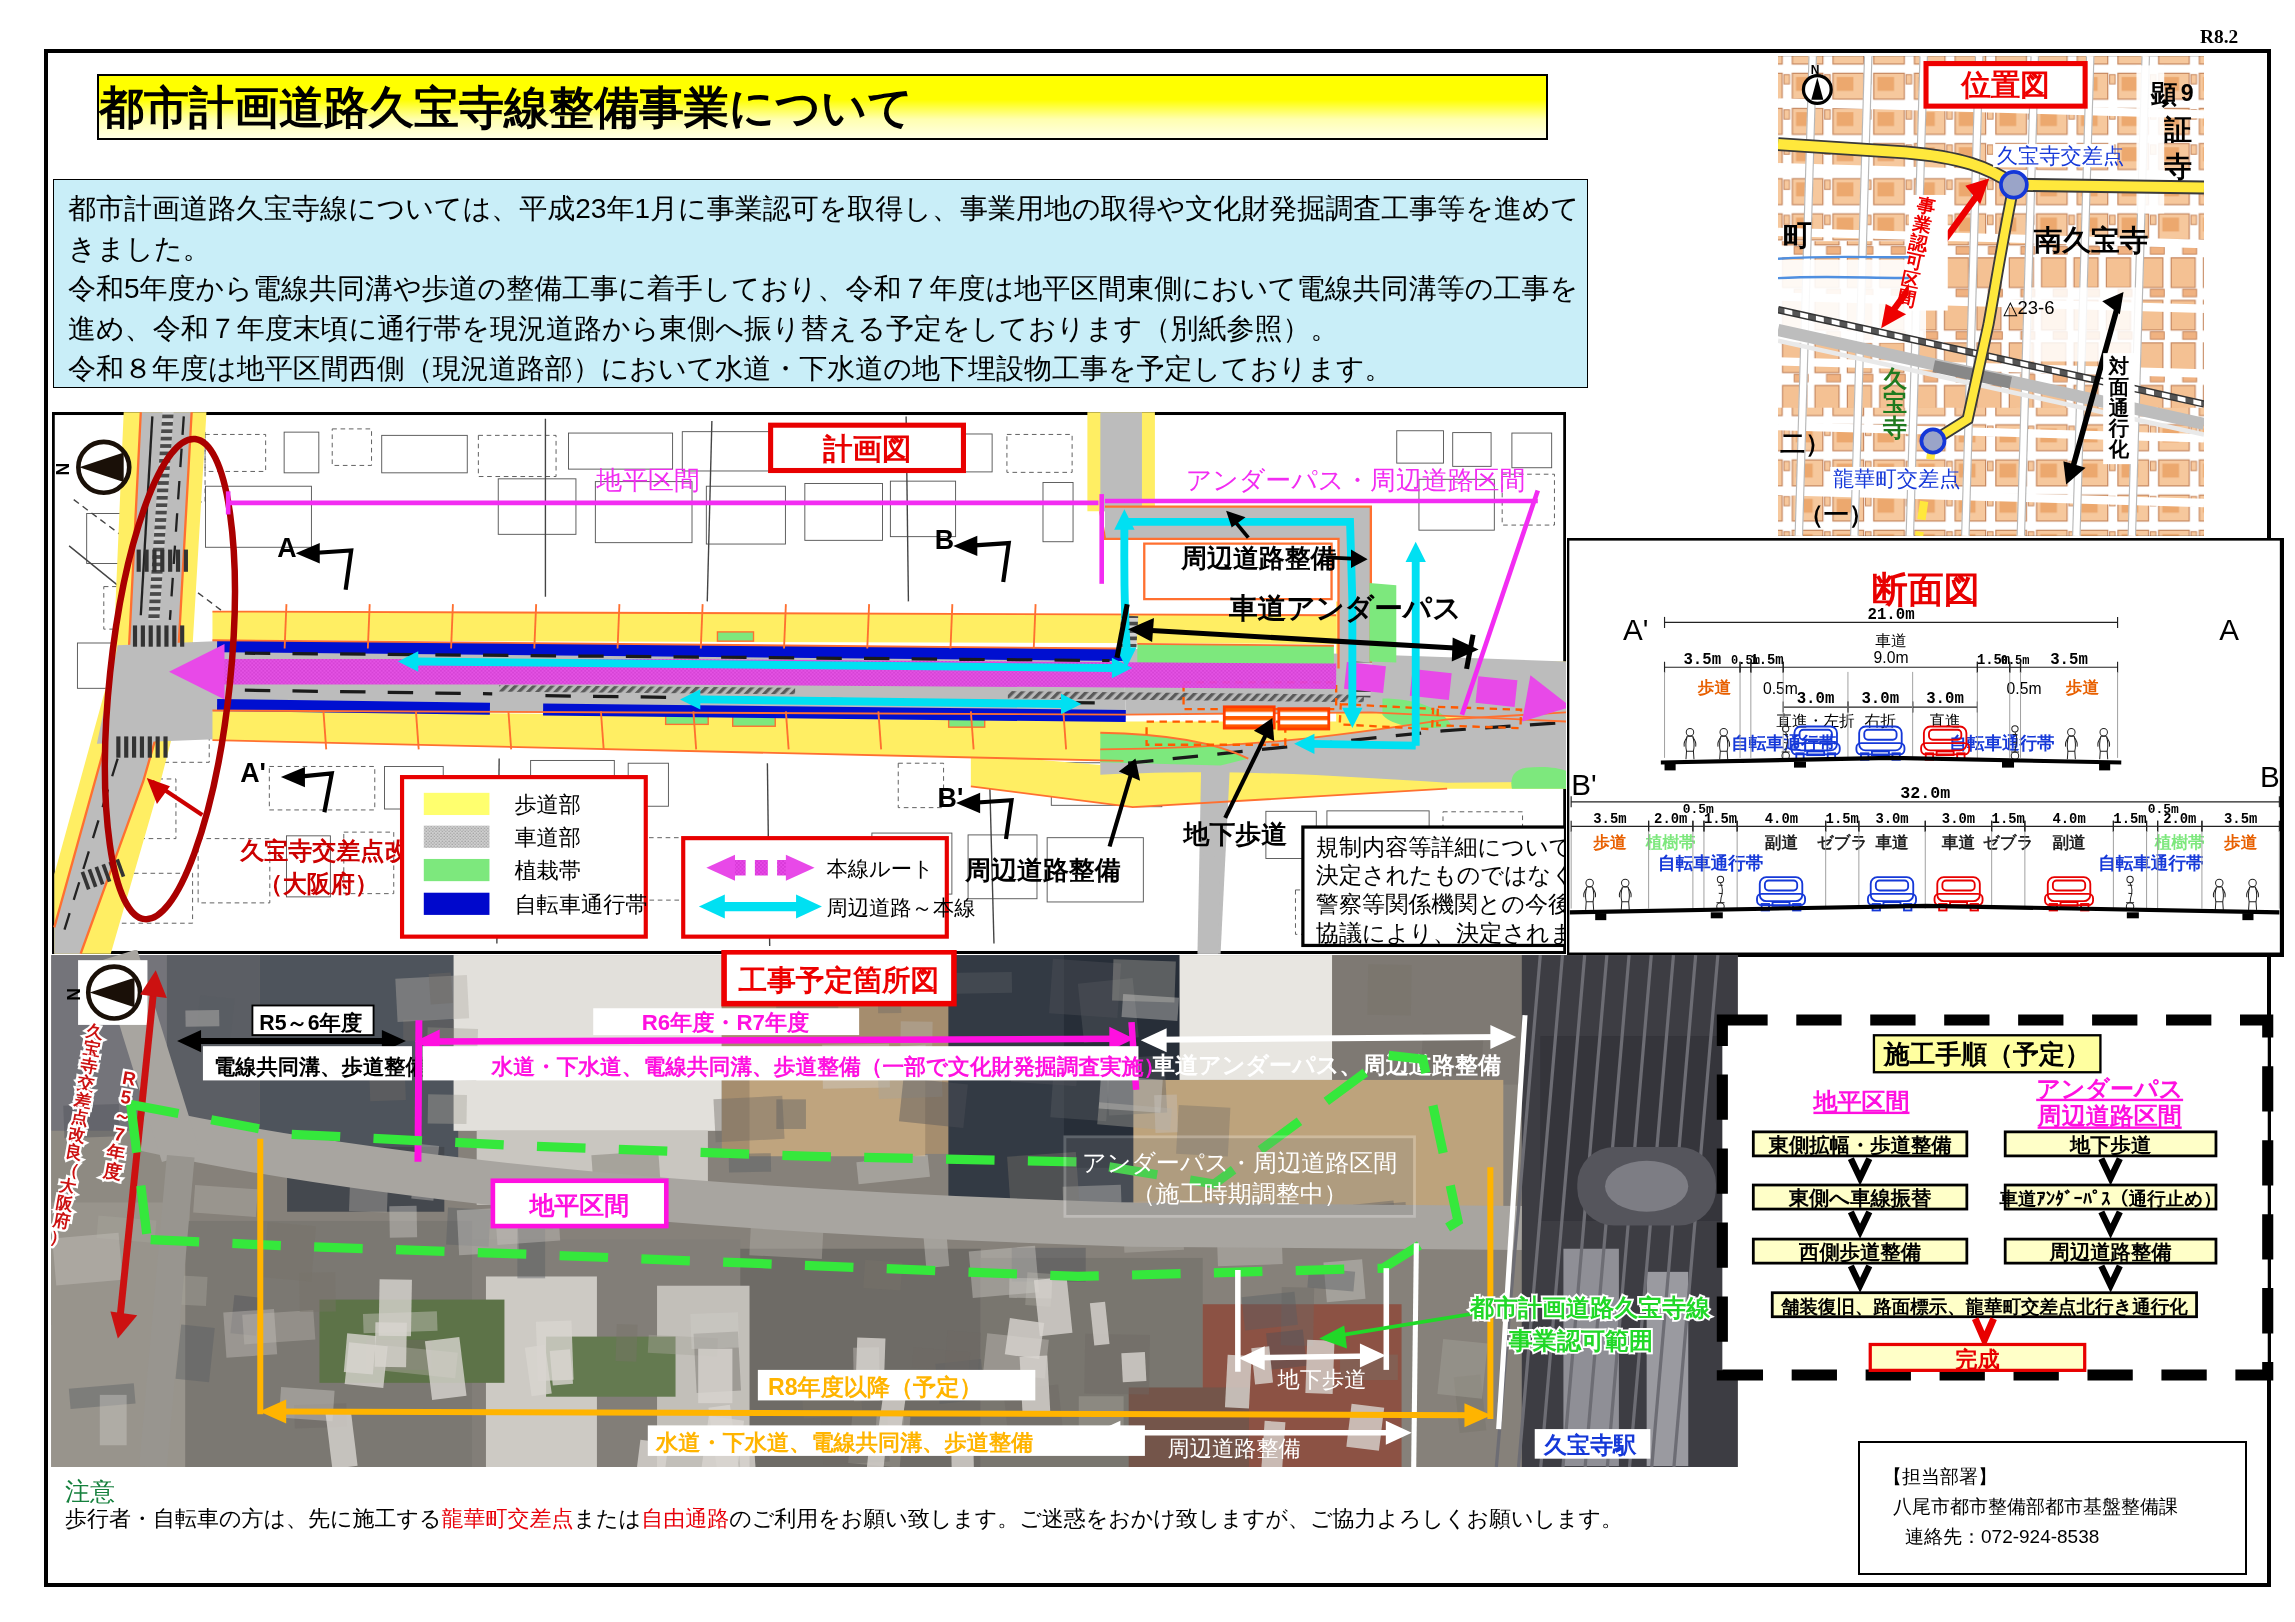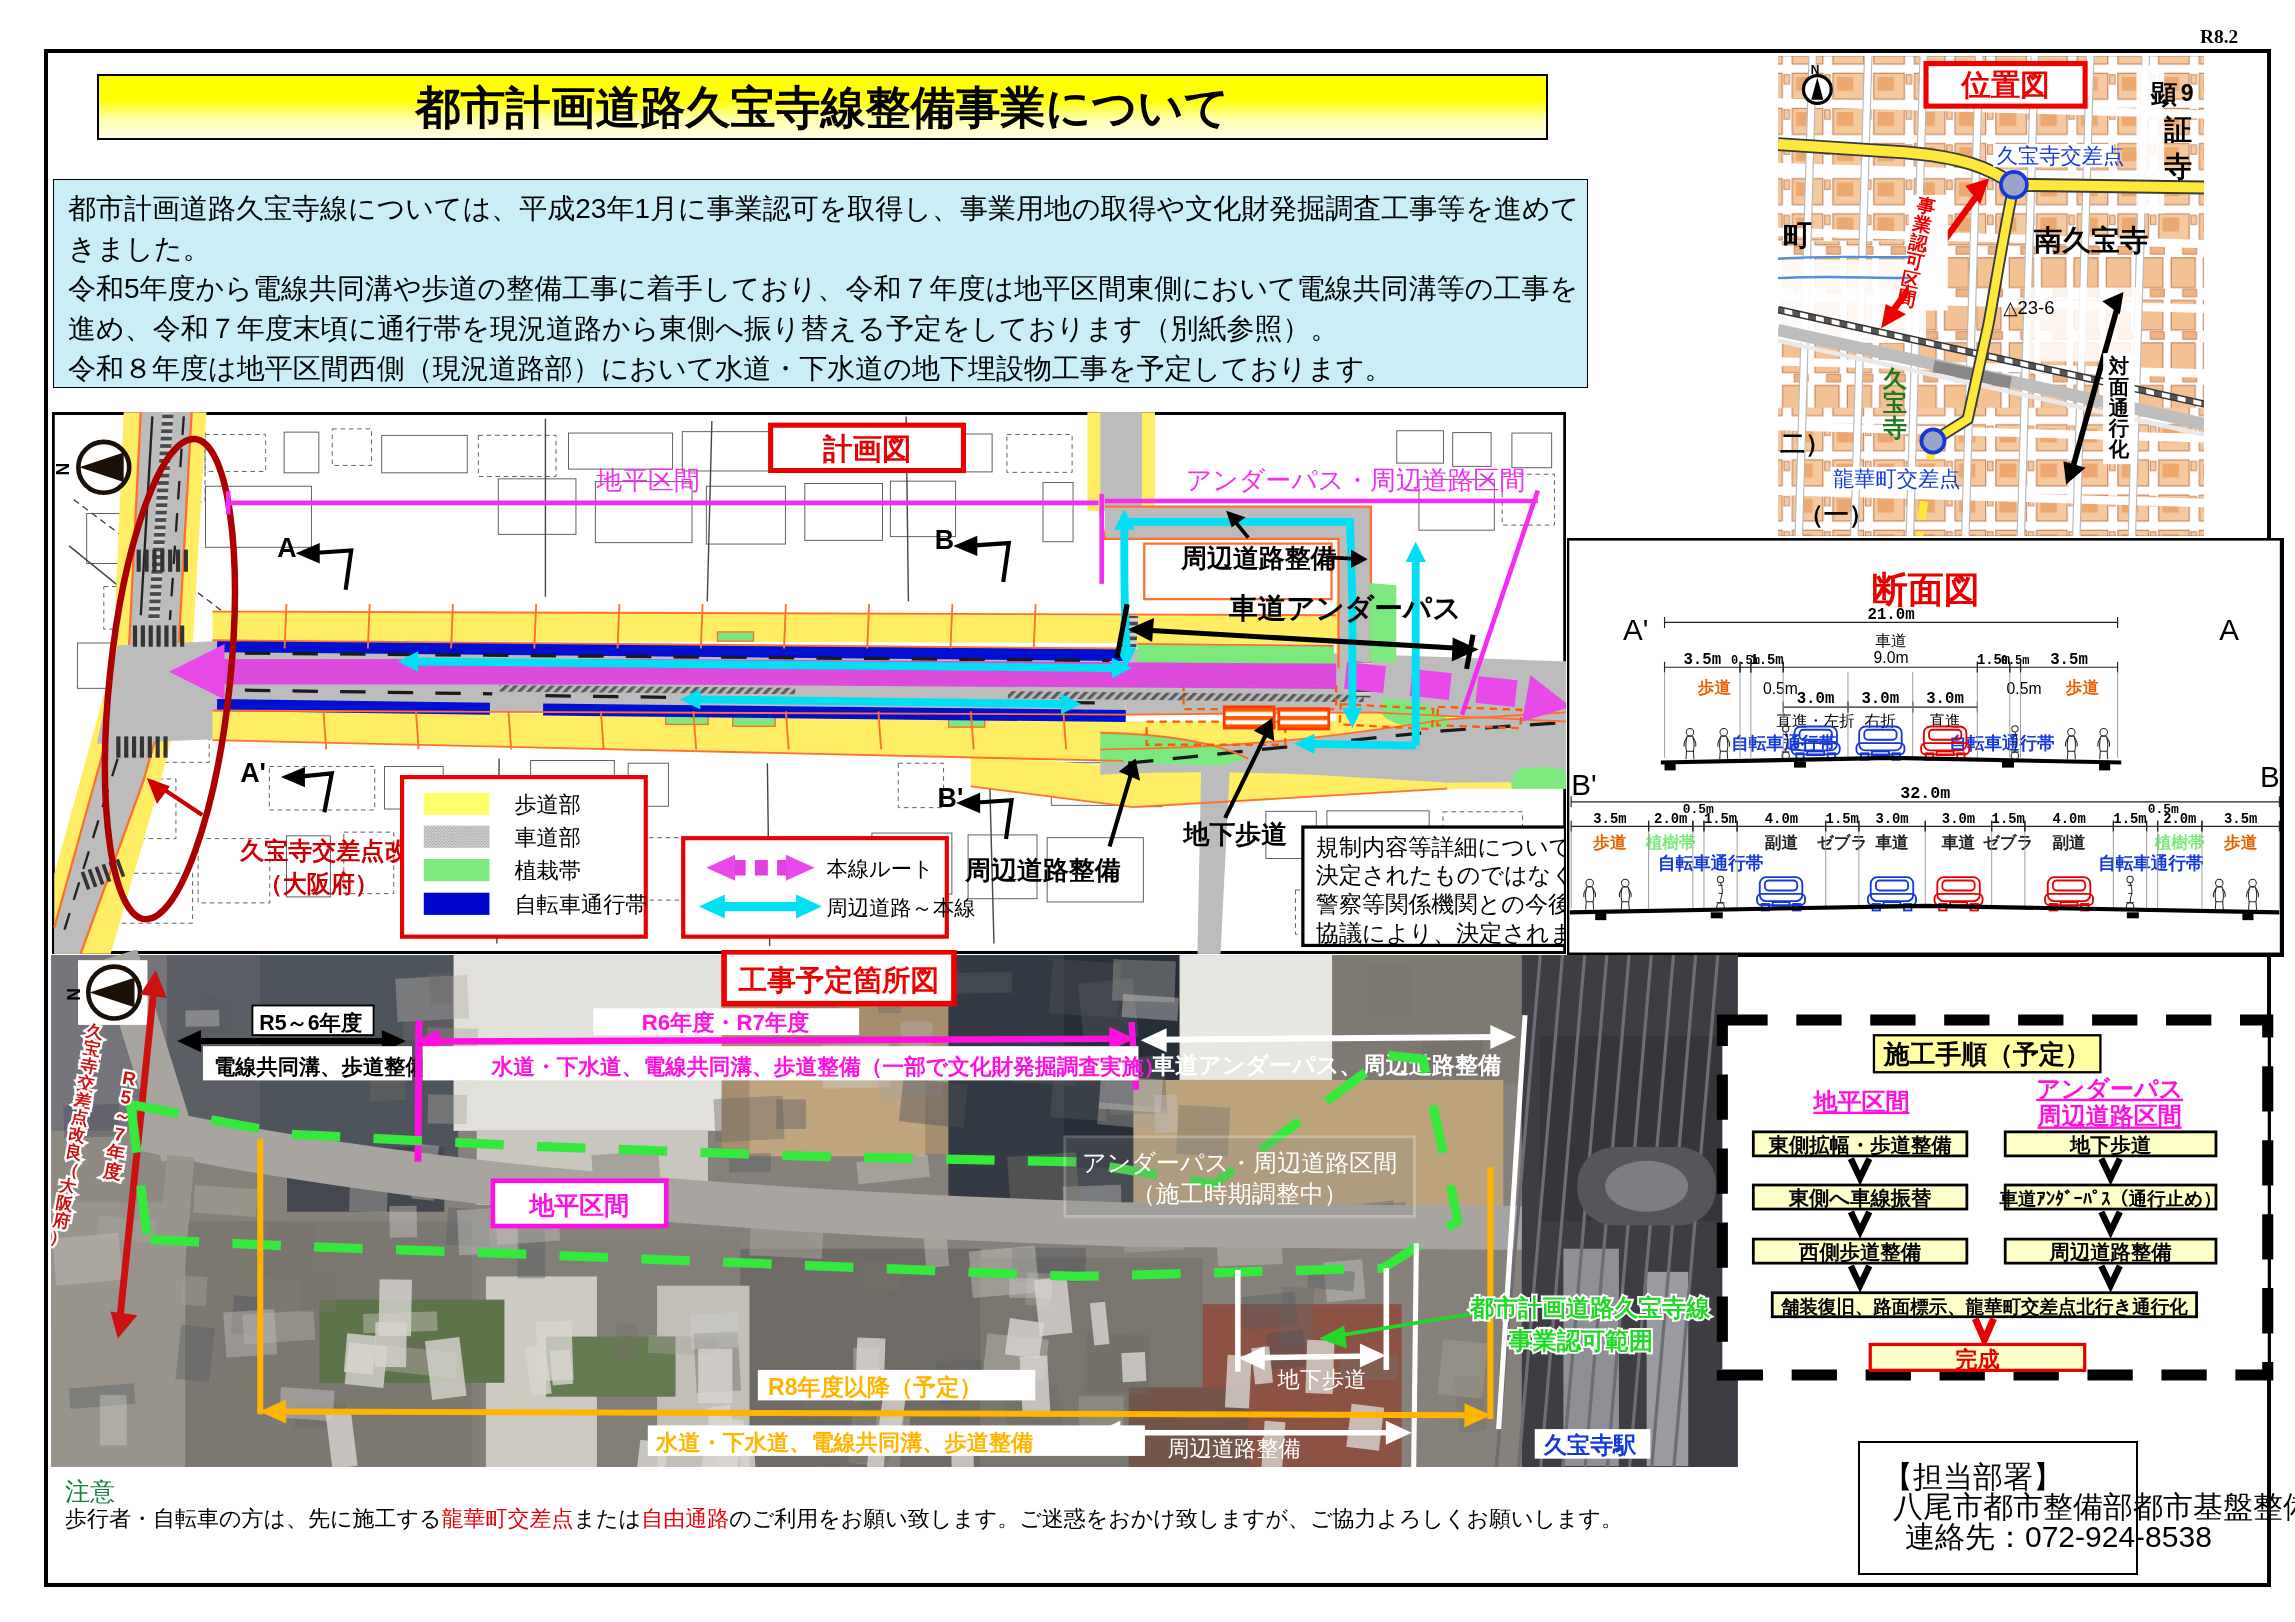--- a/index.html
+++ b/index.html
@@ -3,21 +3,21 @@
 html,body{margin:0;padding:0}
 #page{position:relative;width:2295px;height:1623px;background:#fff;font-family:"Liberation Sans",sans-serif;overflow:hidden}
 .abs{position:absolute}
 </style></head><body>
 <div id="page">
 
 <div class="abs" style="left:2200px;top:26px;width:93px;text-align:left;font-family:'Liberation Serif',serif;font-weight:bold;font-size:19.4px;color:#000">R8.2</div>
 
 <div class="abs" style="left:44px;top:49px;width:2219px;height:1530px;border:4.2px solid #000"></div>
 
-<div class="abs" style="left:97px;top:74px;width:1447px;height:62px;border:2.3px solid #000;background:linear-gradient(to bottom,#ffff00 0%,#ffff00 38%,#ffffb0 70%,#ffffe4 100%);text-align:center;font-size:45px;font-weight:bold;line-height:63px">都市計画道路久宝寺線整備事業について</div>
+<div class="abs" style="left:97px;top:74px;width:1447px;height:62px;border:2.3px solid #000;background:linear-gradient(to bottom,#ffff00 0%,#ffff00 38%,#ffffb0 70%,#ffffe4 100%);text-align:left;font-size:45px;font-weight:bold;line-height:63px">都市計画道路久宝寺線整備事業について</div>
 
 <div class="abs" style="left:53px;top:179px;width:1535px;height:209px;border:1.9px solid #000;background:#c9eef8;box-sizing:border-box;font-size:28px;line-height:40px;padding:9.3px 0 0 14px;color:#000;white-space:nowrap">都市計画道路久宝寺線については、平成23年1月に事業認可を取得し、事業用地の取得や文化財発掘調査工事等を進めて<br>きました。<br>令和5年度から電線共同溝や歩道の整備工事に着手しており、令和７年度は地平区間東側において電線共同溝等の工事を<br>進め、令和７年度末頃に通行帯を現況道路から東側へ振り替える予定をしております（別紙参照）。<br>令和８年度は地平区間西側（現況道路部）において水道・下水道の地下埋設物工事を予定しております。</div>
 
 <div class="abs" style="left:52px;top:412px;width:1514px;height:542px">
 <svg width="1514" height="542" viewBox="113 891 3274 1171" xmlns="http://www.w3.org/2000/svg">
 <rect x="113" y="891" width="3274" height="1171" fill="#ffffff" stroke="#000" stroke-width="12"></rect>
 <defs>
 <pattern id="hatchD" width="14" height="14" patternUnits="userSpaceOnUse" patternTransform="rotate(45)">
             <rect width="14" height="14" fill="#b9b9b9"></rect>
             <rect width="7" height="14" fill="#5a5a5a"></rect>
@@ -1138,15 +1138,15 @@
 <text x="4276" y="2956" font-size="48" fill="#e80000" font-weight="bold" text-anchor="middle">完成</text>
 </svg>
 </div>
 
 <div class="abs" style="left:65px;top:1477px;width:1767px;font-size:22px;line-height:28px;color:#000;white-space:nowrap">
 
 <div style="color:#15803d;font-weight:normal;font-size:25px">注意</div>
 <div>歩行者・自転車の方は、先に施工する<span style="color:#e8000a">龍華町交差点</span>または<span style="color:#e8000a">自由通路</span>のご利用をお願い致します。ご迷惑をおかけ致しますが、ご協力よろしくお願いします。</div>
 </div>
 
-<div class="abs" style="left:1858px;top:1441px;width:280px;height:134px;border:2.8px solid #000;box-sizing:border-box;background:#fff;font-size:30px;line-height:30px;padding:19.4px 0 0 23px;white-space:nowrap">【担当部署】<br><span style="margin-left:10px">八尾市都市整備部都市基盤整備課</span><br><span style="margin-left:22px">連絡先：072-924-8538</span></div>
+<div class="abs" style="left:1858px;top:1441px;width:389px;height:134px;border:2.8px solid #000;box-sizing:border-box;background:#fff;font-size:19px;line-height:30px;padding:19.4px 0 0 23px;white-space:nowrap">【担当部署】<br><span style="margin-left:10px">八尾市都市整備部都市基盤整備課</span><br><span style="margin-left:22px">連絡先：072-924-8538</span></div>
 
 </div>
 
 </body></html>

